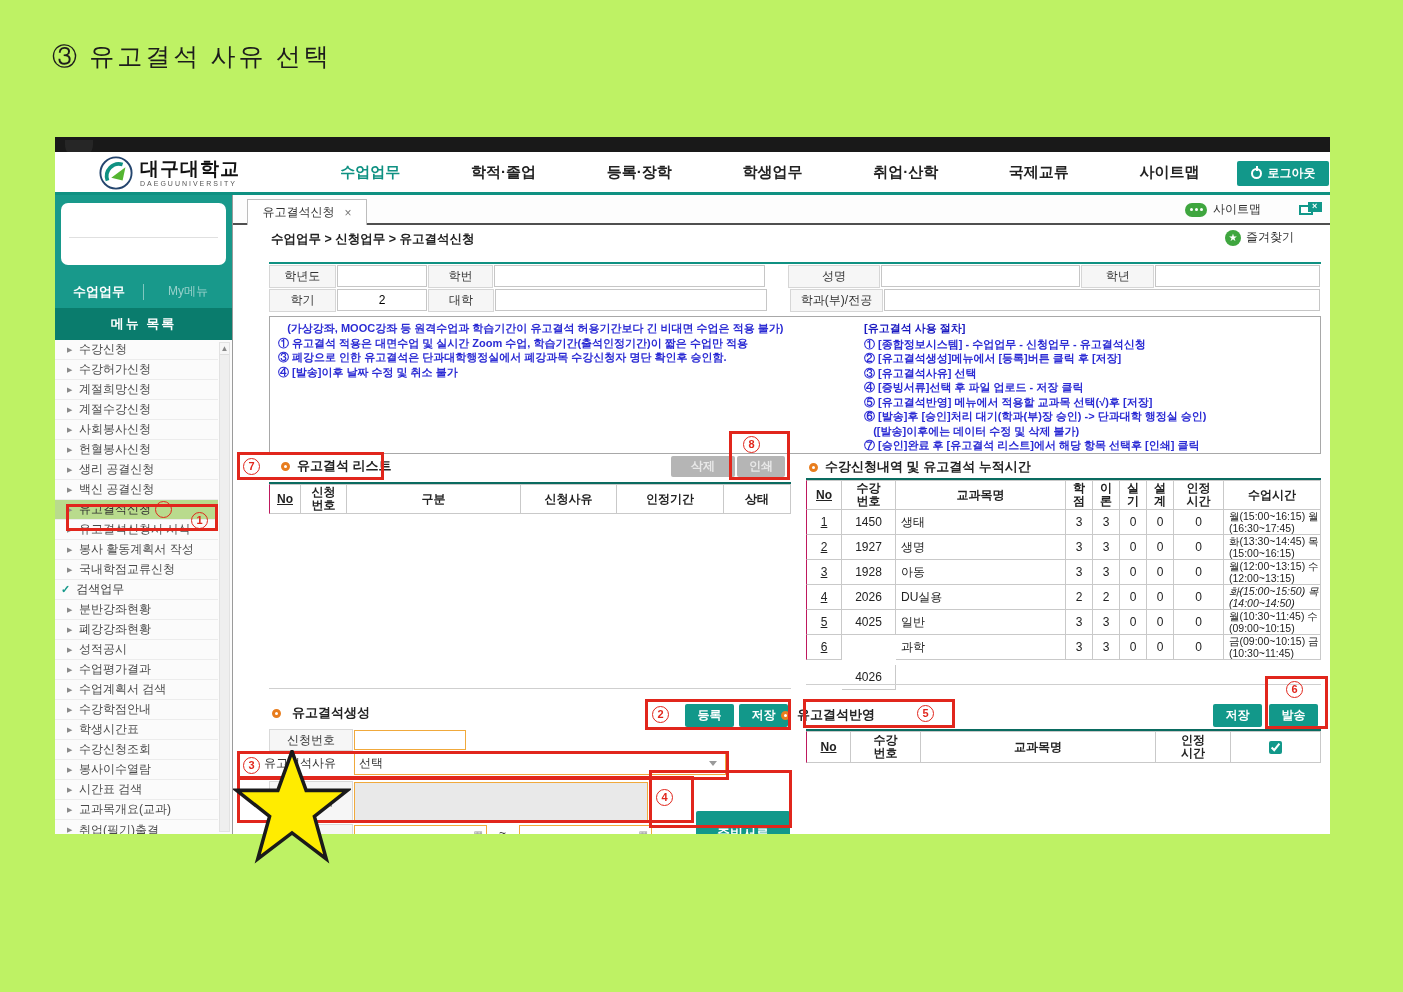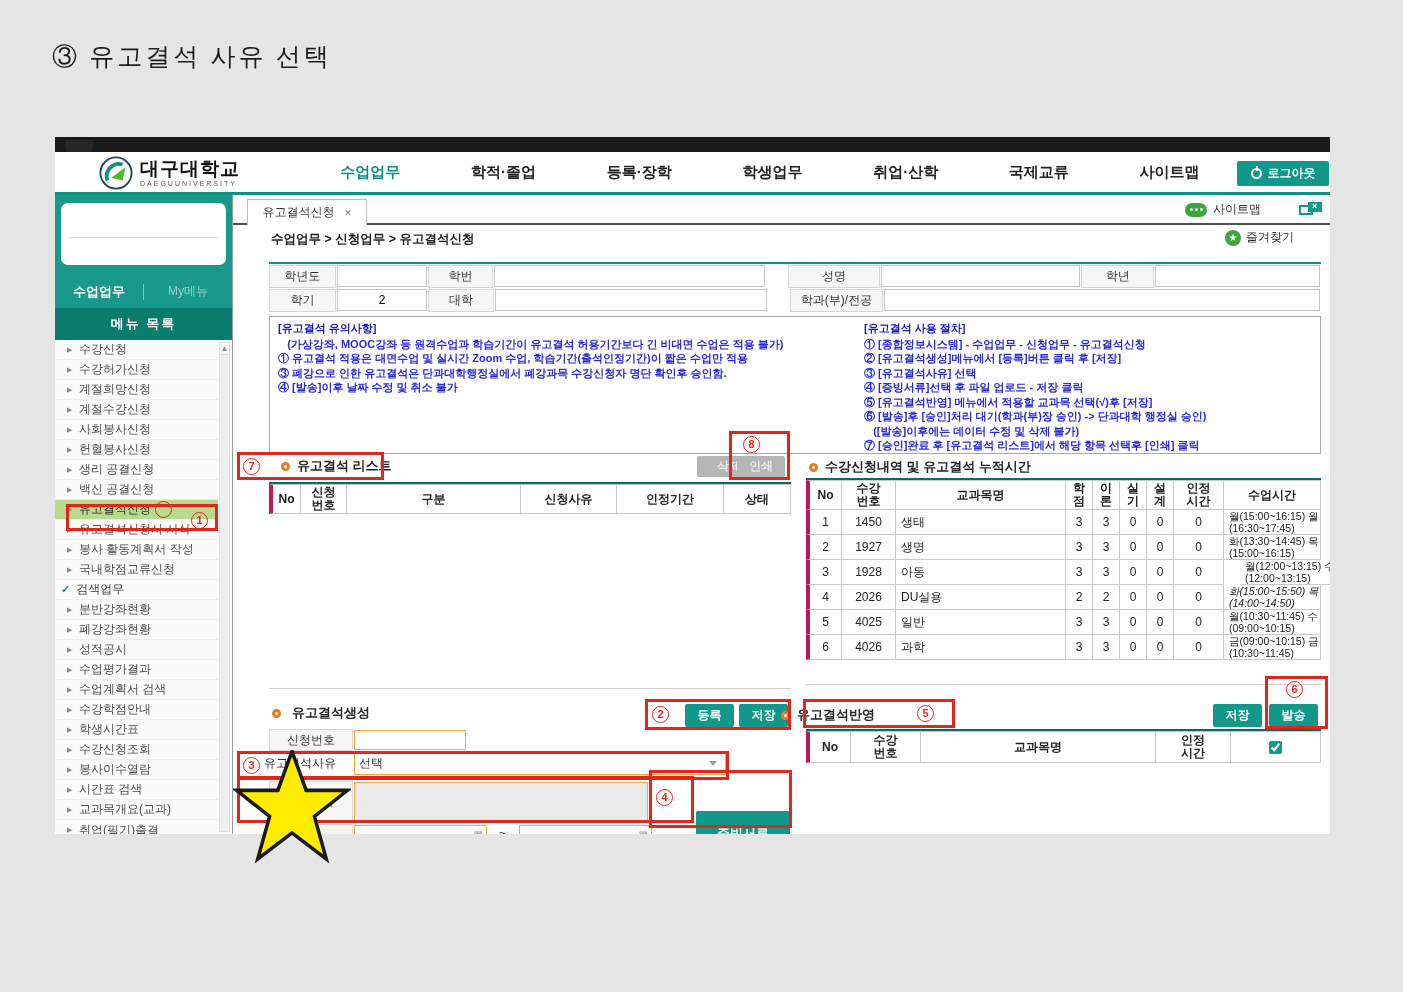--- a/index.html
+++ b/index.html
@@ -1,18 +1,18 @@
 <!DOCTYPE html>
 <html><head>
 <meta charset="utf-8">
 <style>
   * { margin:0; padding:0; box-sizing:border-box; }
   html,body { background:#fff; }
   body { font-family:"Liberation Sans", sans-serif; color:#222; }
-  #stage { position:relative; width:1403px; height:992px; background:#e5e5e5; overflow:hidden; }
+  #stage { position:relative; width:1403px; height:992px; background:#bef264; overflow:hidden; }
 
   
   #doc-title { position:absolute; left:52px; top:40px; font-family:"Liberation Serif", serif;
     font-size:25px; color:#1c1c1c; letter-spacing:3px; }
 
   
   #app { position:absolute; left:55px; top:137px; width:1275px; height:697px; background:#fff; }
   #blackbar { position:absolute; left:0; top:0; width:1275px; height:15px; background:#191919; }
   #blackbar .notch { position:absolute; left:10px; top:3px; width:28px; height:17px; background:#262626; border-radius:0 0 12px 12px; }
 
@@ -97,21 +97,21 @@
   .btn { position:absolute; height:23px; display:flex; align-items:center; justify-content:center;
     font-size:12px; font-weight:bold; border-radius:2px; cursor:pointer; }
   .btn.teal { background:#12988a; color:#fff; }
   .btn.gray { background:#b5b5b5; color:#e8e8e8; height:21px; }
 
   
   .tbl { position:absolute; font-size:12px; }
   .trow { display:flex; }
   .tcell { border:1px solid #c9c9c9; border-left:none; display:flex; align-items:center; justify-content:center;
     text-align:center; white-space:pre-line; line-height:13px; background:#fff; }
-  .trow .tcell:first-child { border-left:4px solid #be185d; }
+  .trow .tcell:first-child { border-left:1px solid #be185d;text-decoration:underline; }
   .trow + .trow .tcell { border-top:none; }
   .thead .tcell { font-weight:bold; color:#222; }
   .tcell.left { justify-content:flex-start; text-align:left; padding-left:5px; }
   .tcell.small { font-size:10.5px; line-height:12px; }
 
   
   .lbl-cell { position:absolute; background:#f6f6f6; border:1px solid #d9d9d9; display:flex; align-items:center;
     justify-content:center; font-size:12px; color:#333; }
   .o-input { position:absolute; border:1.5px solid #f0a93c; background:#fff; font-size:12px; padding:0 4px;
     font-family:"Liberation Sans", sans-serif; }
@@ -339,29 +339,29 @@
             <input class="f-input" value="2" style="width: 90px; text-align: center;">
             <div class="f-label" style="width: 66px;">대학</div>
             <input class="f-input" style="width: 272px;">
             <div class="f-gap"></div>
             <div class="f-label" style="width: 93px;">학과(부)/전공</div>
             <input class="f-input" style="flex: 1 1 0%;">
           </div>
         </div>
 
       <div id="notice">
-        <div class="n-col" id="n-left"><div class="n-title">[유고결석 유의사항]</div><div>   (가상강좌, MOOC강좌 등 원격수업과 학습기간이 유고결석 허용기간보다 긴 비대면 수업은 적용 불가)</div><div>① 유고결석 적용은 대면수업 및 실시간 Zoom 수업, 학습기간(출석인정기간)이 짧은 수업만 적용</div><div>③ 폐강으로 인한 유고결석은 단과대학행정실에서 폐강과목 수강신청자 명단 확인후 승인함.</div><div>④ [발송]이후 날짜 수정 및 취소 불가</div></div>
+        <div class="n-col" id="n-left"><div>   (가상강좌, MOOC강좌 등 원격수업과 학습기간이 유고결석 허용기간보다 긴 비대면 수업은 적용 불가)</div><div>① 유고결석 적용은 대면수업 및 실시간 Zoom 수업, 학습기간(출석인정기간)이 짧은 수업만 적용</div><div>③ 폐강으로 인한 유고결석은 단과대학행정실에서 폐강과목 수강신청자 명단 확인후 승인함.</div><div>④ [발송]이후 날짜 수정 및 취소 불가</div></div>
         <div class="n-col" id="n-right"><div class="n-title">[유고결석 사용 절차]</div><div>① [종합정보시스템] - 수업업무 - 신청업무 - 유고결석신청</div><div>② [유고결석생성]메뉴에서 [등록]버튼 클릭 후 [저장]</div><div>③ [유고결석사유] 선택</div><div>④ [증빙서류]선택 후 파일 업로드 - 저장 클릭</div><div>⑤ [유고결석반영] 메뉴에서 적용할 교과목 선택(√)후 [저장]</div><div>⑥ [발송]후 [승인]처리 대기(학과(부)장 승인) -&gt; 단과대학 행정실 승인)</div><div>   ([발송]이후에는 데이터 수정 및 삭제 불가)</div><div>⑦ [승인]완료 후 [유고결석 리스트]에서 해당 항목 선택후 [인쇄] 클릭</div><div>⑧ 인쇄된 유고결석확인서를 신청일로부터 7일 이내에 증빙서류와 함께</div></div>
       </div>
 
       <div class="sec-title" style="position:absolute;left:48px;top:262px;">
         <span class="bullet"></span>
         <span>유고결석 리스트</span>
       </div>
-      <div class="btn gray" style="left:464px;top:261px;width:64px;">삭제</div>
+      <div class="btn gray" style="left:438px;top:261px;width:64px;">삭제</div>
       <div class="btn gray" style="left:504px;top:261px;width:48px;">인쇄</div>
       <div class="darkline" style="left:36px;top:287px;width:522px;"></div>
       <div class="tbl" id="list-table" style="left:36px;top:289px;">
           <div class="trow thead">
             <div class="tcell" style="width: 32px; height: 30px;">No</div>
             <div class="tcell" style="width: 46px; height: 30px;">신청
 번호</div>
             <div class="tcell" style="width: 174px; height: 30px;">구분</div>
             <div class="tcell" style="width: 96px; height: 30px;">신청사유</div>
             <div class="tcell" style="width: 107px; height: 30px;">인정기간</div>
@@ -417,21 +417,21 @@
           </div>
           <div class="trow">
             <div class="tcell" style="width: 36px; height: 25px;">3</div>
             <div class="tcell" style="width: 54px; height: 25px;">1928</div>
             <div class="tcell left" style="width: 170px; height: 25px;">아동</div>
             <div class="tcell" style="width: 27px; height: 25px;">3</div>
             <div class="tcell" style="width: 27px; height: 25px;">3</div>
             <div class="tcell" style="width: 27px; height: 25px;">0</div>
             <div class="tcell" style="width: 27px; height: 25px;">0</div>
             <div class="tcell" style="width: 50px; height: 25px;">0</div>
-            <div class="tcell small left" style="width: 97px; height: 25px; margin-left: 16px;">월(12:00~13:15) 수(12:00~13:15)</div>
+            <div class="tcell small left" style="width: 97px; height: 25px;">월(12:00~13:15) 수(12:00~13:15)</div>
           </div>
           <div class="trow">
             <div class="tcell" style="width: 36px; height: 25px;">4</div>
             <div class="tcell" style="width: 54px; height: 25px;">2026</div>
             <div class="tcell left" style="width: 170px; height: 25px;">DU실용</div>
             <div class="tcell" style="width: 27px; height: 25px;">2</div>
             <div class="tcell" style="width: 27px; height: 25px;">2</div>
             <div class="tcell" style="width: 27px; height: 25px;">0</div>
             <div class="tcell" style="width: 27px; height: 25px;">0</div>
             <div class="tcell" style="width: 50px; height: 25px;">0</div>
@@ -443,21 +443,21 @@
             <div class="tcell left" style="width: 170px; height: 25px;">일반</div>
             <div class="tcell" style="width: 27px; height: 25px;">3</div>
             <div class="tcell" style="width: 27px; height: 25px;">3</div>
             <div class="tcell" style="width: 27px; height: 25px;">0</div>
             <div class="tcell" style="width: 27px; height: 25px;">0</div>
             <div class="tcell" style="width: 50px; height: 25px;">0</div>
             <div class="tcell small left" style="width: 97px; height: 25px;">월(10:30~11:45) 수(09:00~10:15)</div>
           </div>
           <div class="trow">
             <div class="tcell" style="width: 36px; height: 25px;">6</div>
-            <div class="tcell" style="width: 54px; height: 25px;">4026</div>
+            <div class="tcell" style="width: 54px; height: 25px; margin-top: 30px;">4026</div>
             <div class="tcell left" style="width: 170px; height: 25px;">과학</div>
             <div class="tcell" style="width: 27px; height: 25px;">3</div>
             <div class="tcell" style="width: 27px; height: 25px;">3</div>
             <div class="tcell" style="width: 27px; height: 25px;">0</div>
             <div class="tcell" style="width: 27px; height: 25px;">0</div>
             <div class="tcell" style="width: 50px; height: 25px;">0</div>
             <div class="tcell small left" style="width: 97px; height: 25px;">금(09:00~10:15) 금(10:30~11:45)</div>
           </div>
         </div>
       <div class="grayline" style="left:573px;top:489px;width:515px;"></div>

